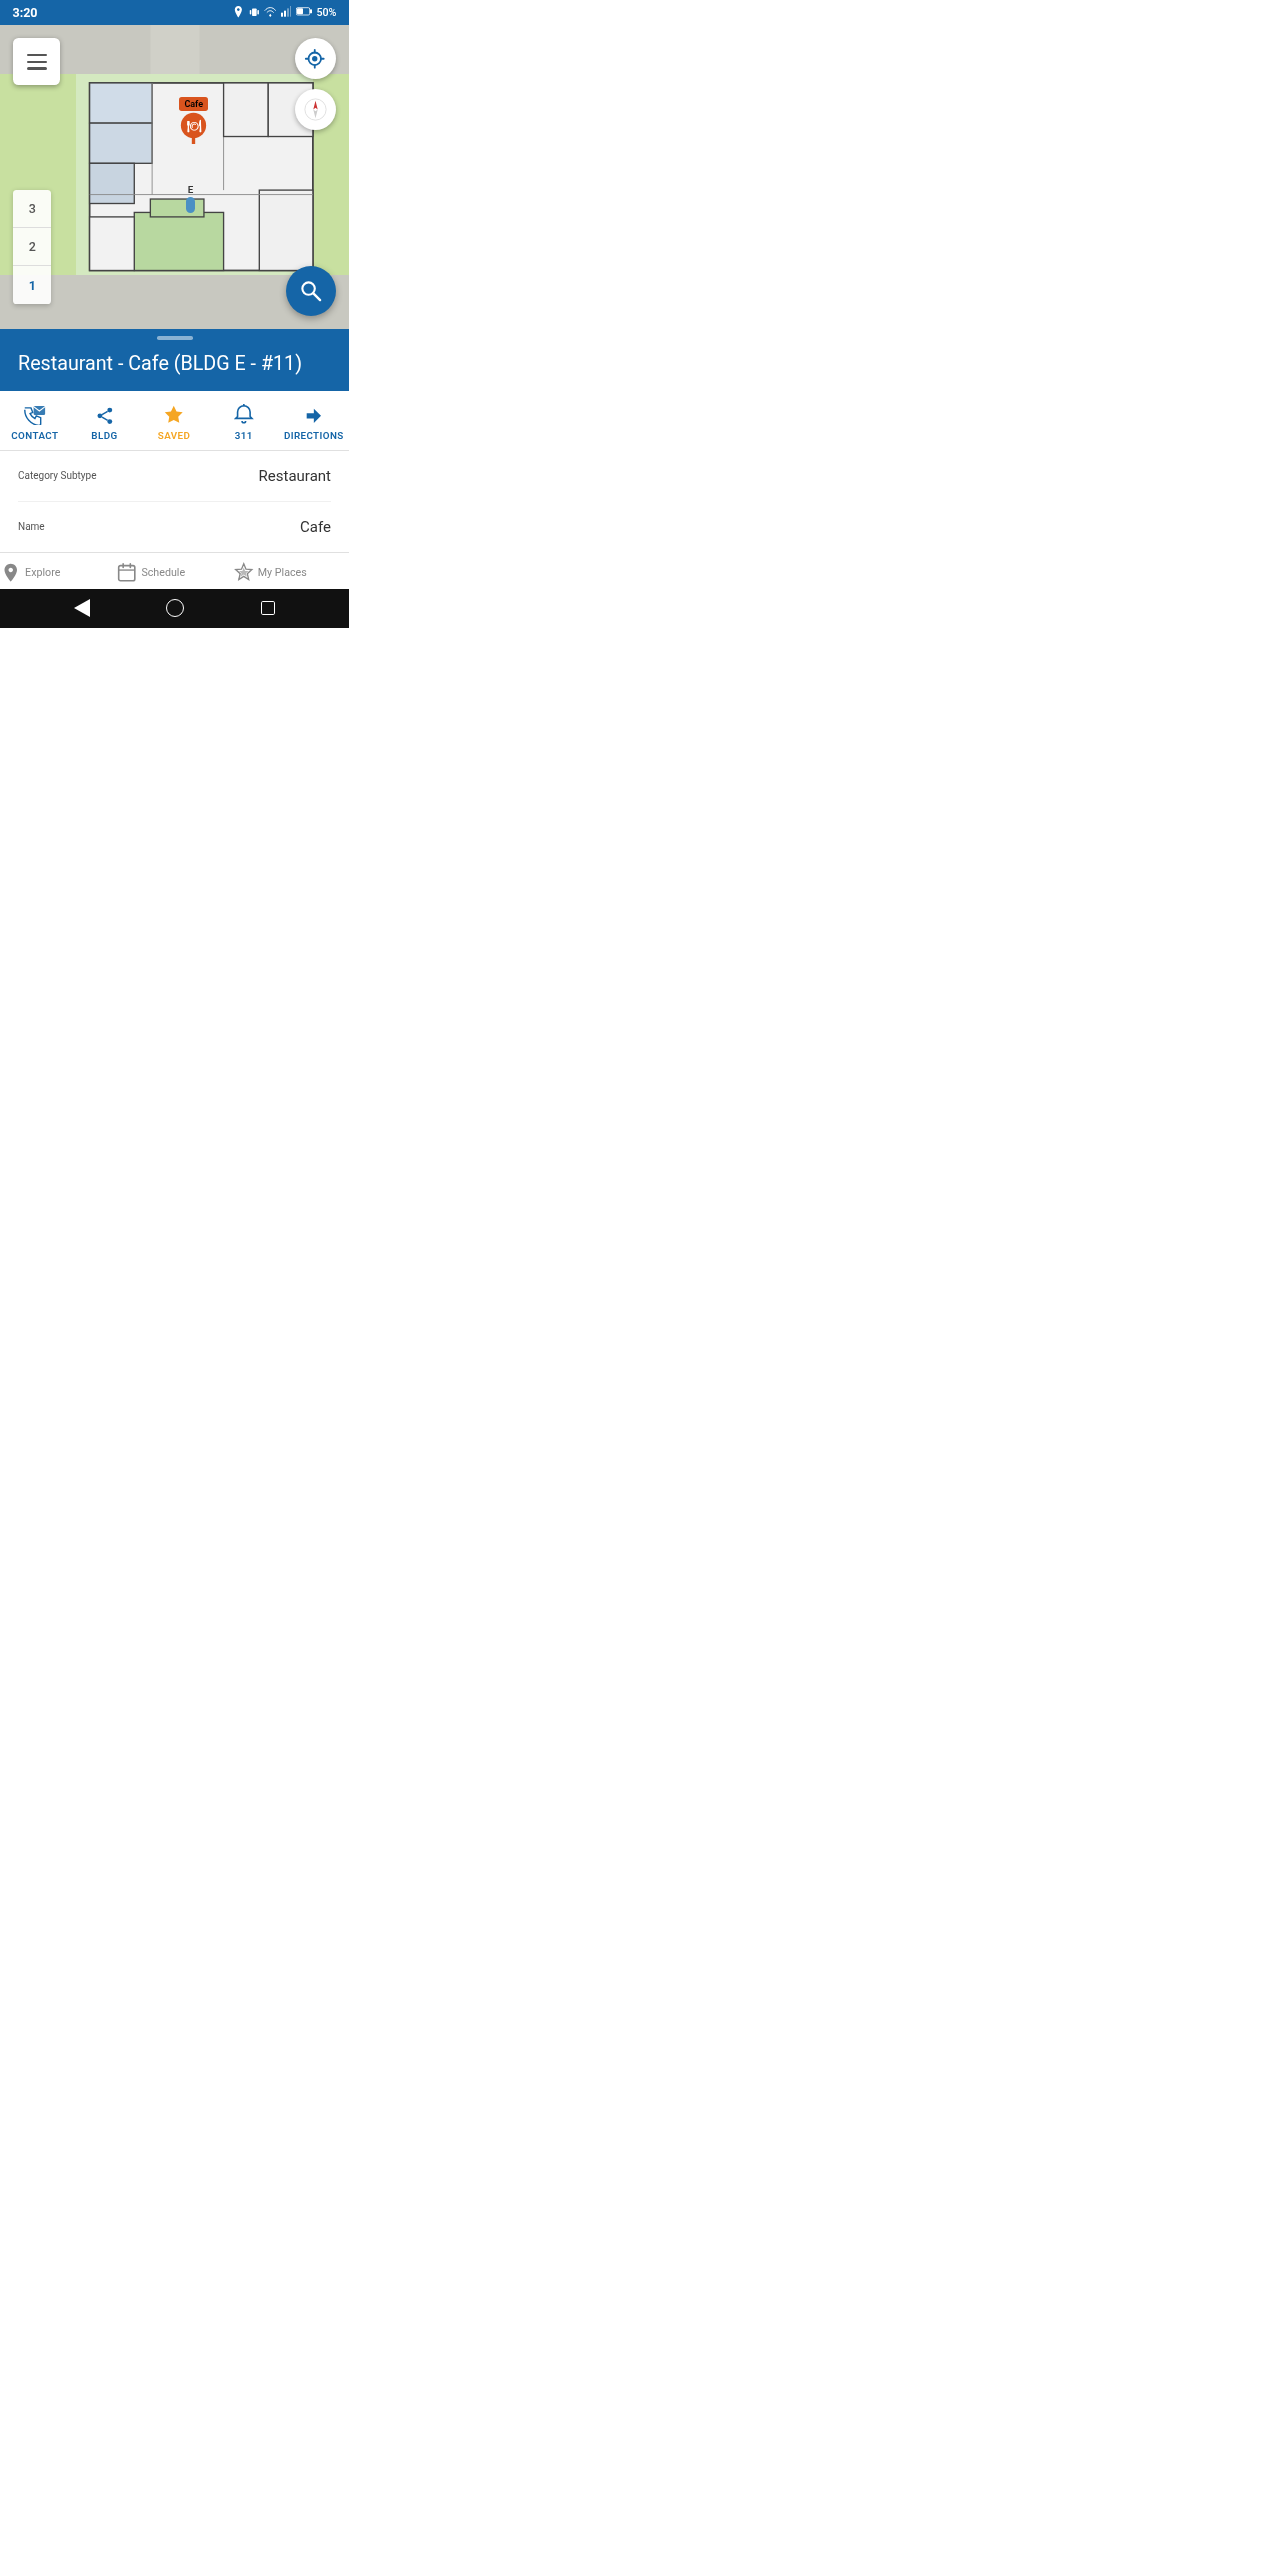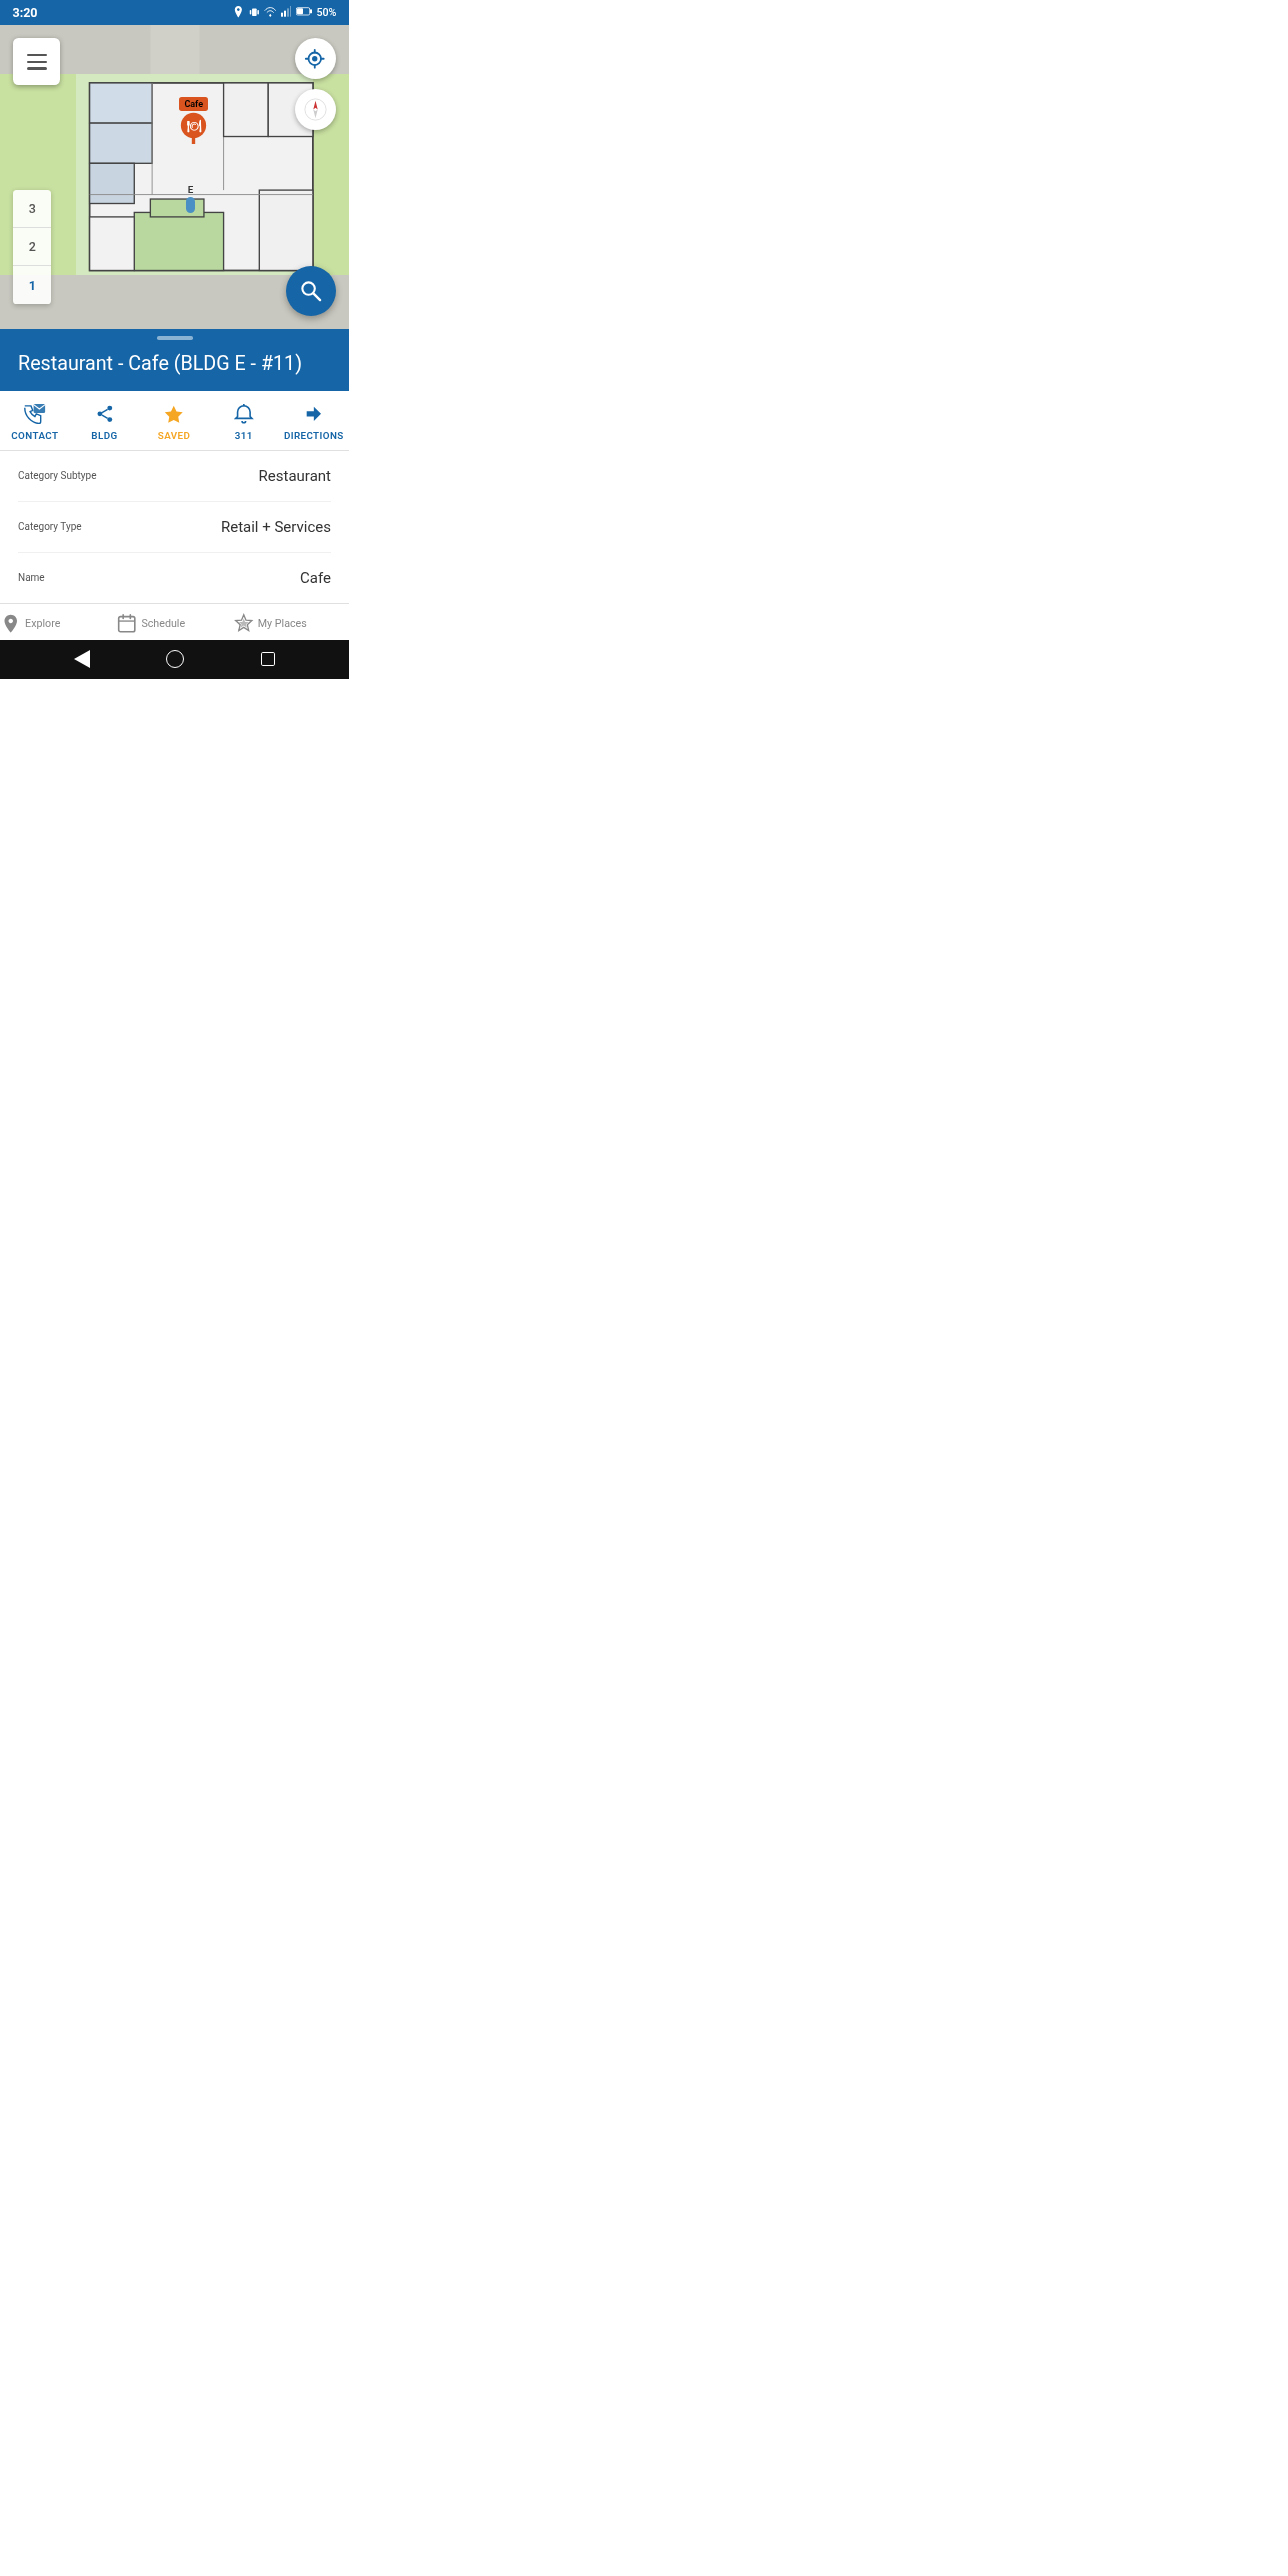--- a/index.html
+++ b/index.html
@@ -224,21 +224,21 @@
     .action-row {
       display: flex;
       background: white;
       border-bottom: 0.9px solid #e0e0e0;
     }
     .action-btn {
       flex: 1;
       display: flex;
       flex-direction: column;
       align-items: center;
-      justify-content: space-between;
+      justify-content: flex-end;
       padding: 12.5px 5.4px 9px;
       gap: 4.5px;
       cursor: pointer;
     }
     .action-btn-label {
       font-size: 9.8px;
       font-weight: 600;
       letter-spacing: 0.4px;
     }
     .action-btn.contact .action-btn-label { color: #1565a7; }
@@ -499,24 +499,20 @@
   </div>
 </div>
 
 <div class="details-table">
 
 <div class="detail-row">
       <span class="detail-key">Category Subtype</span>
       <span class="detail-value">Restaurant</span>
     </div>
     <div class="detail-row">
-      <span class="detail-key">Category Type</span>
-      <span class="detail-value">Retail + Services</span>
-    </div>
-    <div class="detail-row">
       <span class="detail-key">Name</span>
       <span class="detail-value">Cafe</span>
     </div>
   </div>
 
 <div class="bottom-nav">
   <div class="nav-item">
     <svg width="21.5" height="21.5" viewBox="0 0 24 24" fill="#888">
       <path d="M12 2C8.13 2 5 5.13 5 9c0 5.25 7 13 7 13s7-7.75 7-13c0-3.87-3.13-7-7-7zm0 9.5c-1.38 0-2.5-1.12-2.5-2.5S10.62 6.5 12 6.5s2.5 1.12 2.5 2.5S13.38 11.5 12 11.5z"></path>
     </svg>

